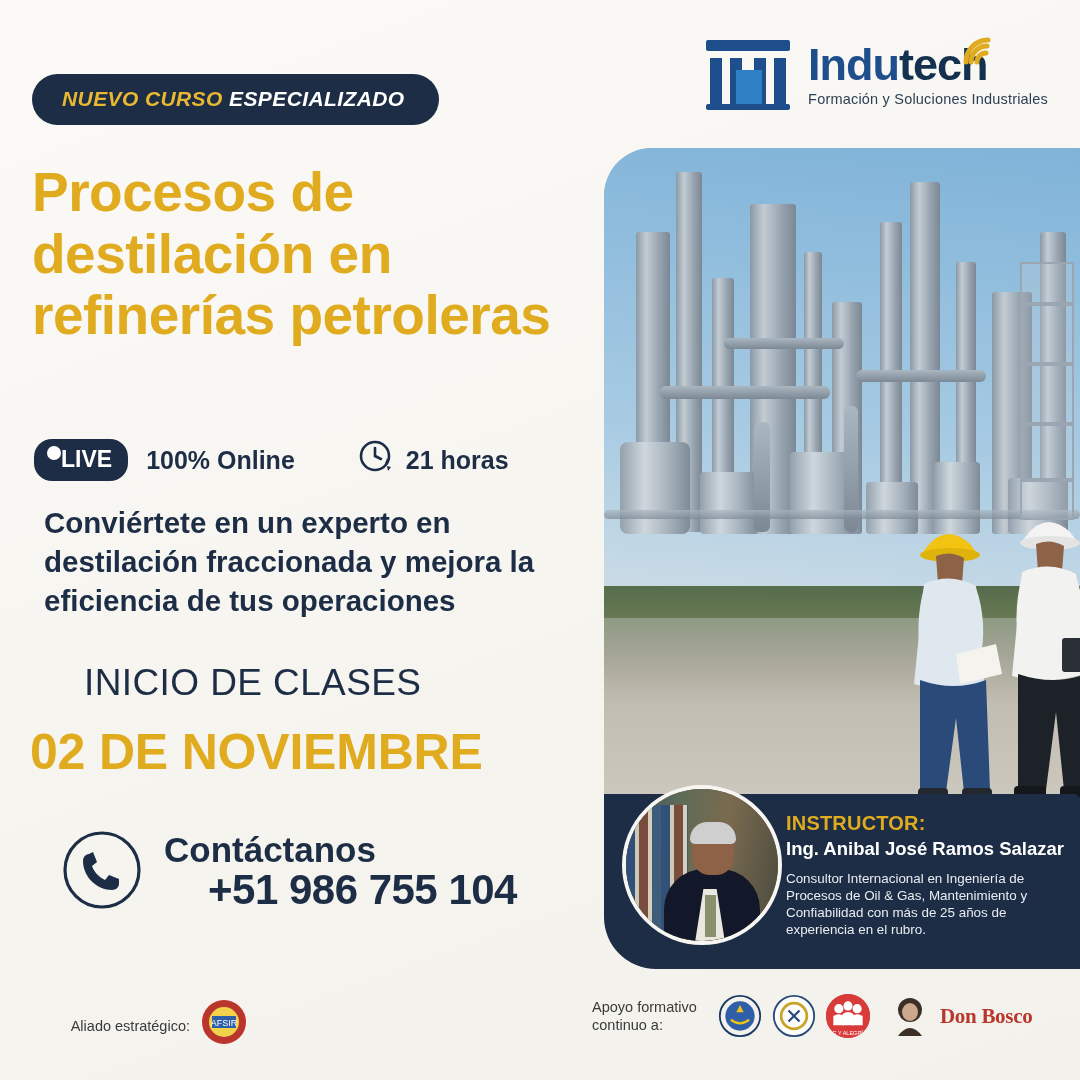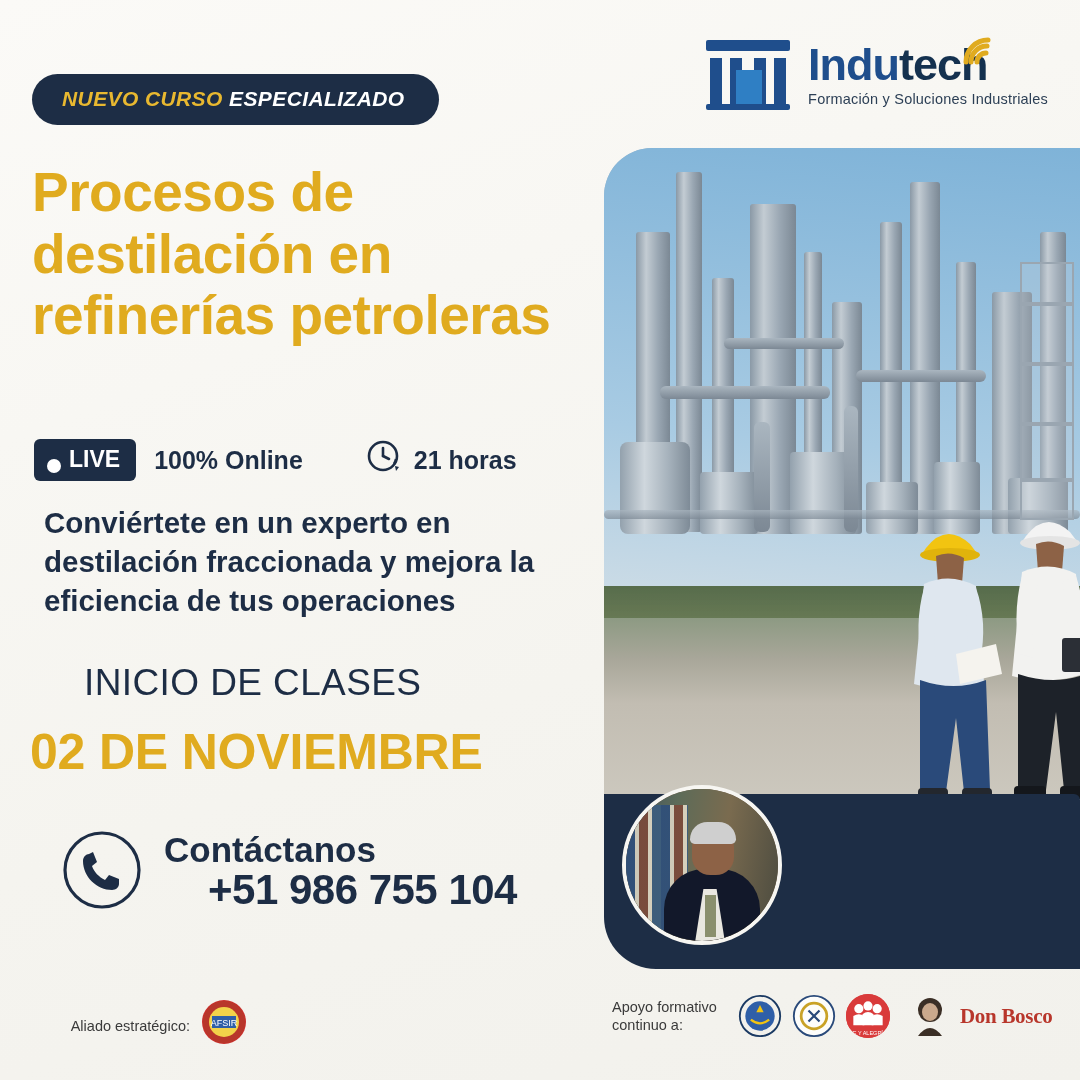--- a/index.html
+++ b/index.html
@@ -89,27 +89,26 @@
     position: absolute;
     top: 437px;
     left: 34px;
     display: flex;
     align-items: center;
     gap: 18px;
   }
   .live-pill {
     background: #1d2d45;
     color: #fff;
-    border-radius: 6px;
+    border-radius: 18px;
     padding: 7px 16px 8px 13px;
     font-size: 23px;
     font-weight: 600;
     display: flex;
-    align-items: flex-end;
-    gap: 8px;
+    align-items: flex-start;
   }
   .live-dot {
     width: 14px; height: 14px;
     background: #fff;
     border-radius: 50%;
     display: inline-block;
   }
   .online-txt {
     font-size: 25px;
     font-weight: bold;
@@ -484,39 +483,44 @@
   <div class="instructor-card"></div>
   <div class="instructor-photo">
     <div class="inst-bg"></div>
     <div class="inst-shelf"></div>
     <div class="inst-body"></div>
     <div class="inst-shirt"></div>
     <div class="inst-tie"></div>
     <div class="inst-head"></div>
     <div class="inst-hair"></div>
   </div>
+  <div class="inst-text">
+    <div class="inst-label">INSTRUCTOR:</div>
+    <div class="inst-name">Ing. Anibal José Ramos Salazar</div>
+    <div class="inst-desc">Consultor Internacional en Ingeniería de Procesos de Oil &amp; Gas, Mantenimiento y Confiabilidad con más de 25 años de experiencia en el rubro.</div>
+  </div>
 
   <div class="footer">
 
     <div class="f-group" style="position:absolute; left:70px; top:32px;">
       <div class="f-label" style="width:120px;margin-top:8px;">Aliado estratégico:</div>
       <div class="f-logos" style="margin-left:12px;">
         <div class="f-badge" style="background:#c9302c;">
           <svg width="44" height="44" viewBox="0 0 44 44">
             <circle cx="22" cy="22" r="21" fill="#b8362b"></circle>
             <circle cx="22" cy="22" r="15" fill="#f2d24a"></circle>
             <rect x="10" y="16" width="24" height="12" fill="#2f5fa8"></rect>
             <text x="22" y="26" font-size="9" text-anchor="middle" fill="#fff" font-family="Liberation Sans">AFSIR</text>
           </svg>
         </div>
       </div>
     </div>
 
 
-    <div class="f-group" style="position:absolute; left:612px; top:24px;align-items:center;">
+    <div class="f-group" style="position:absolute; left:592px; top:24px;align-items:center;">
       <div class="f-label" style="width:108px; text-align:left;">Apoyo formativo continuo a:</div>
       <div class="f-logos" style="margin-left:18px;">
         <div class="f-badge">
           <svg width="48" height="48" viewBox="0 0 48 48">
             <circle cx="24" cy="24" r="22" fill="#f2f1ec" stroke="#1b3a63" stroke-width="2"></circle>
             <circle cx="24" cy="24" r="16" fill="#2f5fa8"></circle>
             <path d="M24 12 l4 8 l-8 0 z" fill="#f2c411"></path>
             <path d="M14 28 q10 8 20 0" stroke="#f2c411" stroke-width="2.5" fill="none"></path>
           </svg>
         </div>

